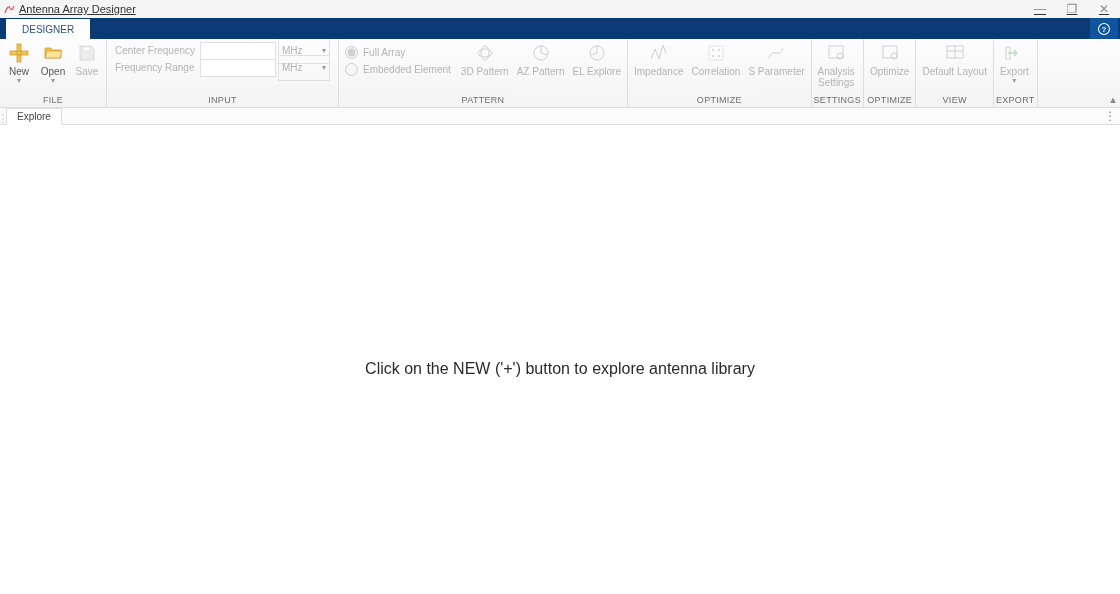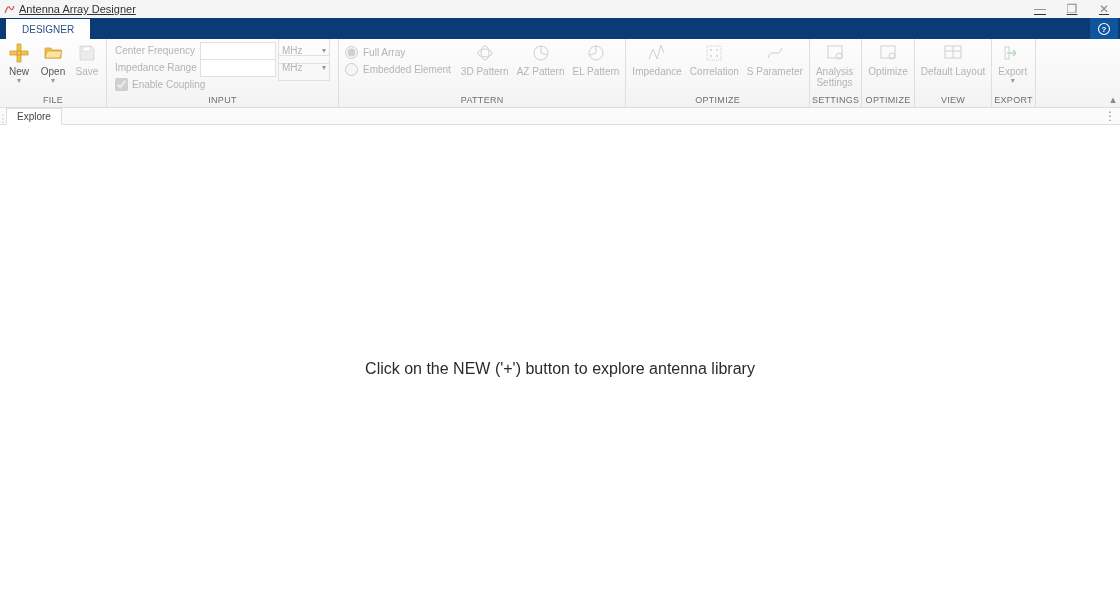--- a/index.html
+++ b/index.html
@@ -332,30 +332,26 @@
       <div class="input-rows">
         <div class="input-row">
           <span class="lab">Center Frequency</span>
           <input class="textbox disabled" style="">
           <div class="unit-select">
             <span>MHz</span>
             <span class="caret-down">▾</span>
           </div>
         </div>
         <div class="input-row">
-          <span class="lab">Impedance Range</span>
+          <span class="lab">Frequency Range</span>
           <input class="textbox disabled" style="">
           <div class="unit-select">
             <span>MHz</span>
             <span class="caret-down">▾</span>
           </div>
-        </div>
-        <div class="input-row chk">
-          <input type="checkbox" checked="" disabled="" style="">
-          <span>Enable Coupling</span>
         </div>
       </div>
     </div>
     <div class="label">INPUT</div>
   </div>
 
 
   <div class="group">
     <div class="items">
       <div class="pattern-radios">
@@ -386,21 +382,21 @@
         </div>
         <div class="txt">AZ Pattern</div>
       </div>
       <div class="btn-col disabled">
         <div class="icon-box">
           <svg width="20" height="20" viewBox="0 0 20 20">
               <circle cx="10" cy="10" r="7" fill="none" stroke="#cfcfcf"></circle>
               <path d="M10 10L10 3M10 10L4 12" stroke="#cfcfcf"></path>
             </svg>
         </div>
-        <div class="txt">EL Pattern</div>
+        <div class="txt">EL Explore</div>
       </div>
     </div>
     <div class="label">PATTERN</div>
   </div>
 
   <div class="group">
     <div class="items">
       <div class="btn-col disabled">
         <div class="icon-box">
           <svg width="20" height="20" viewBox="0 0 20 20">

